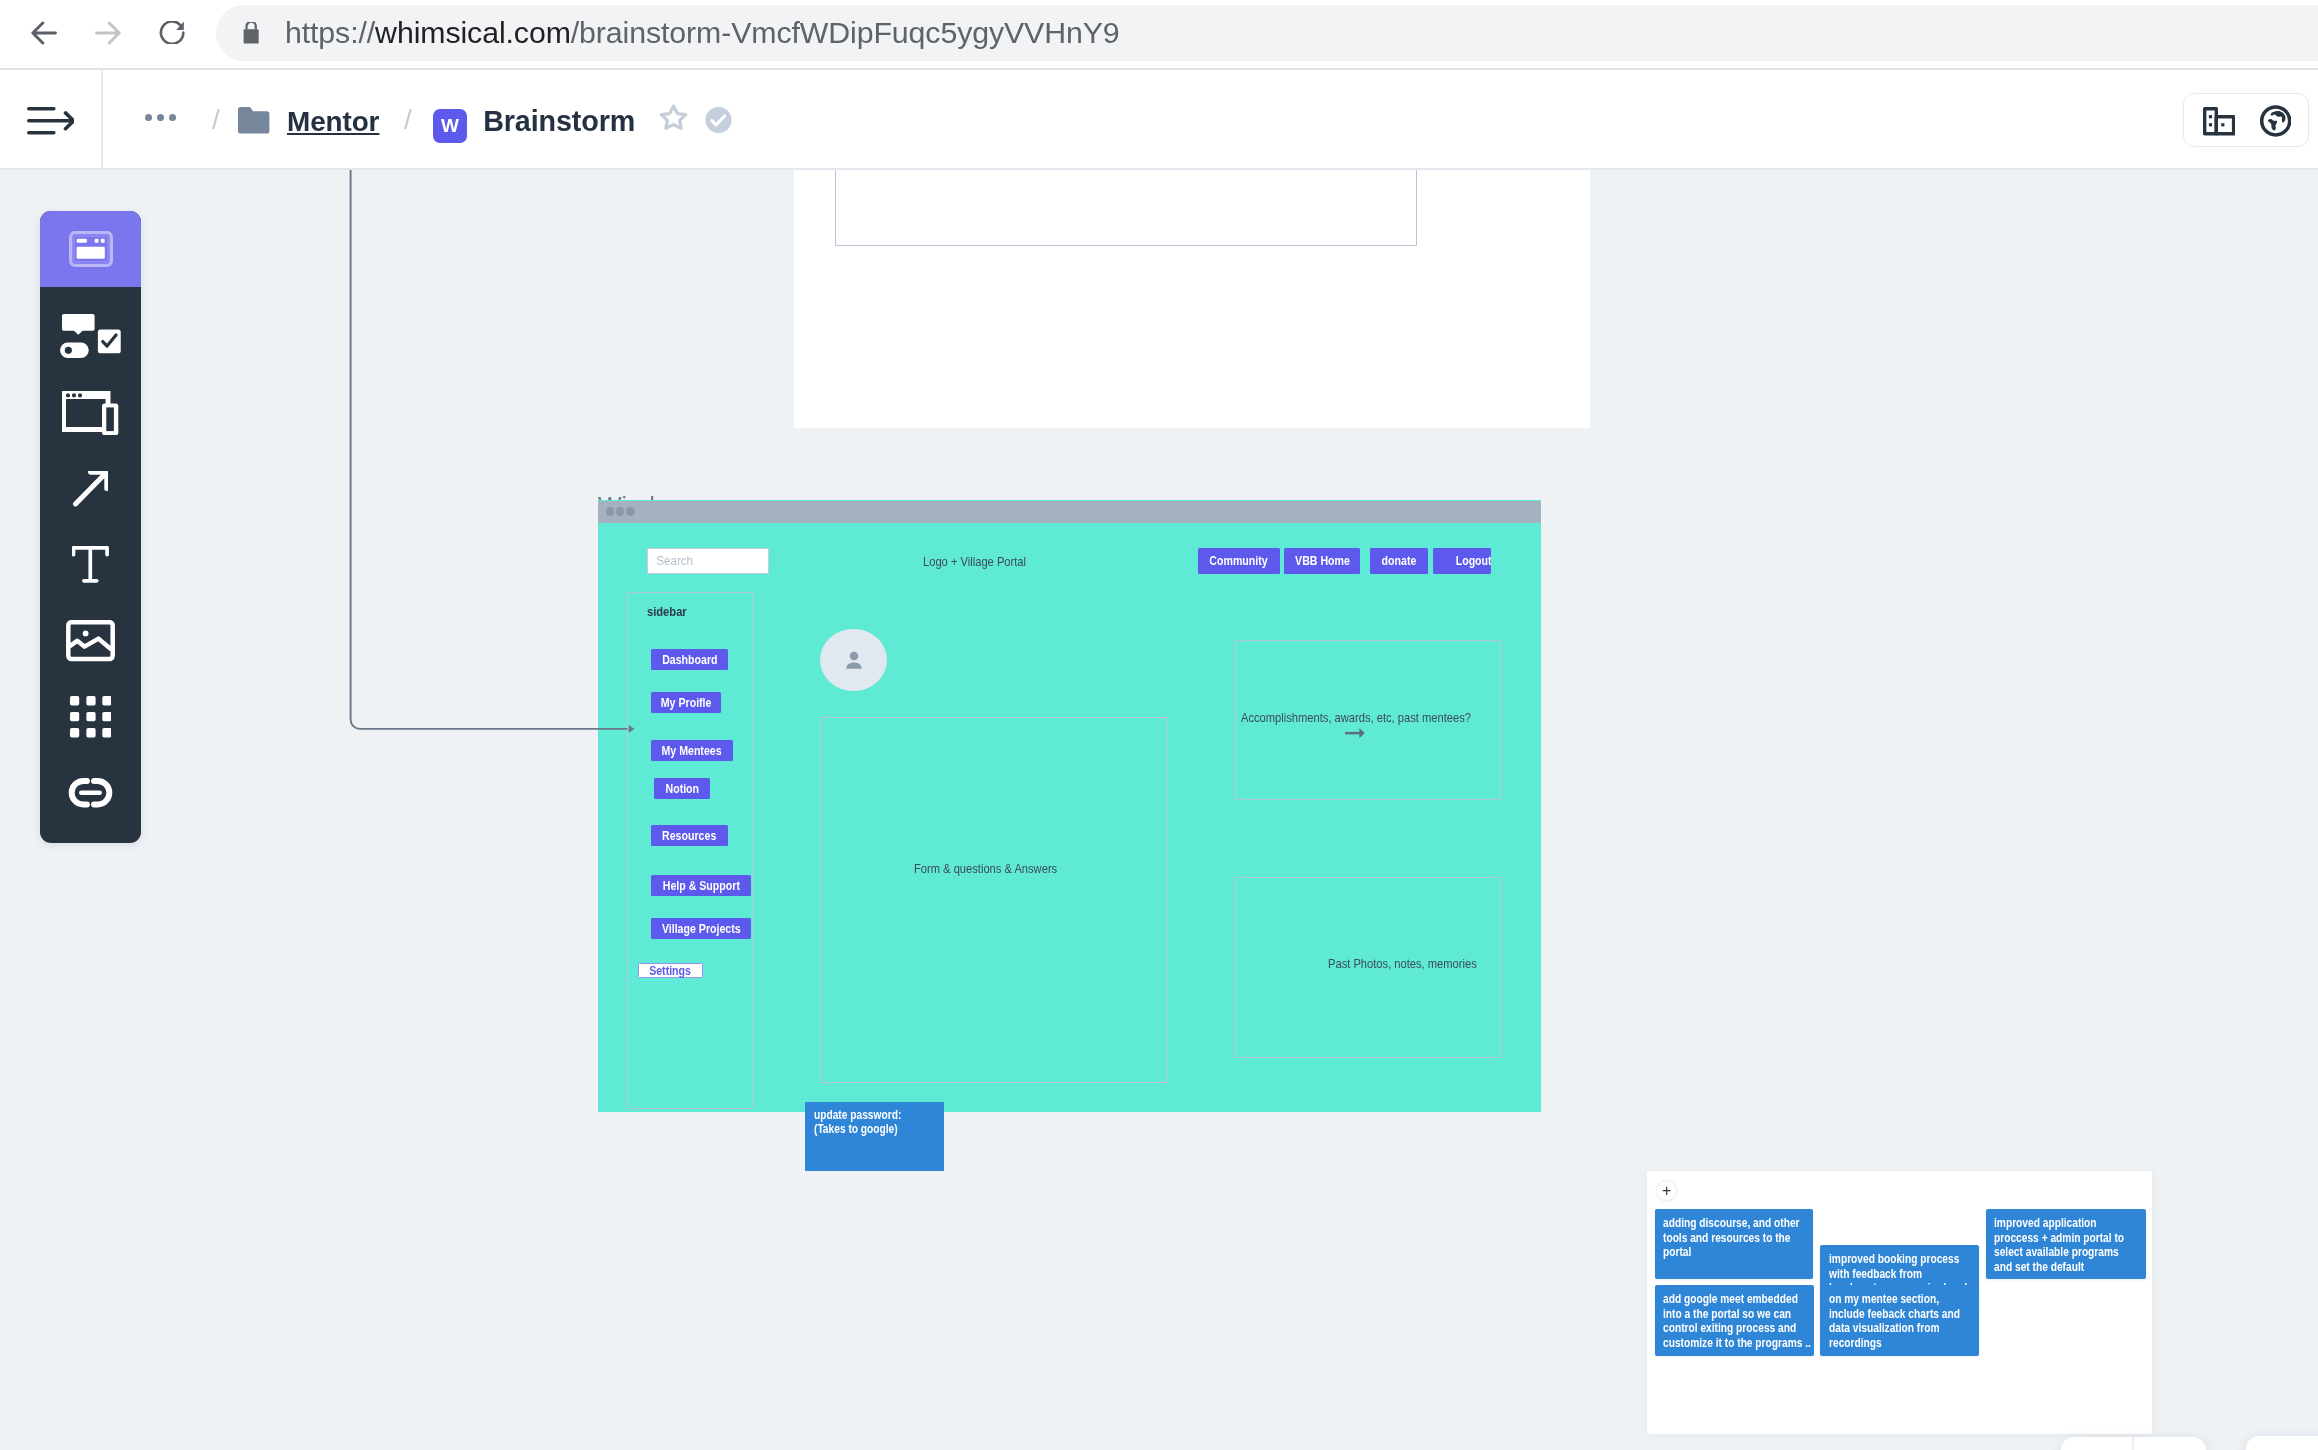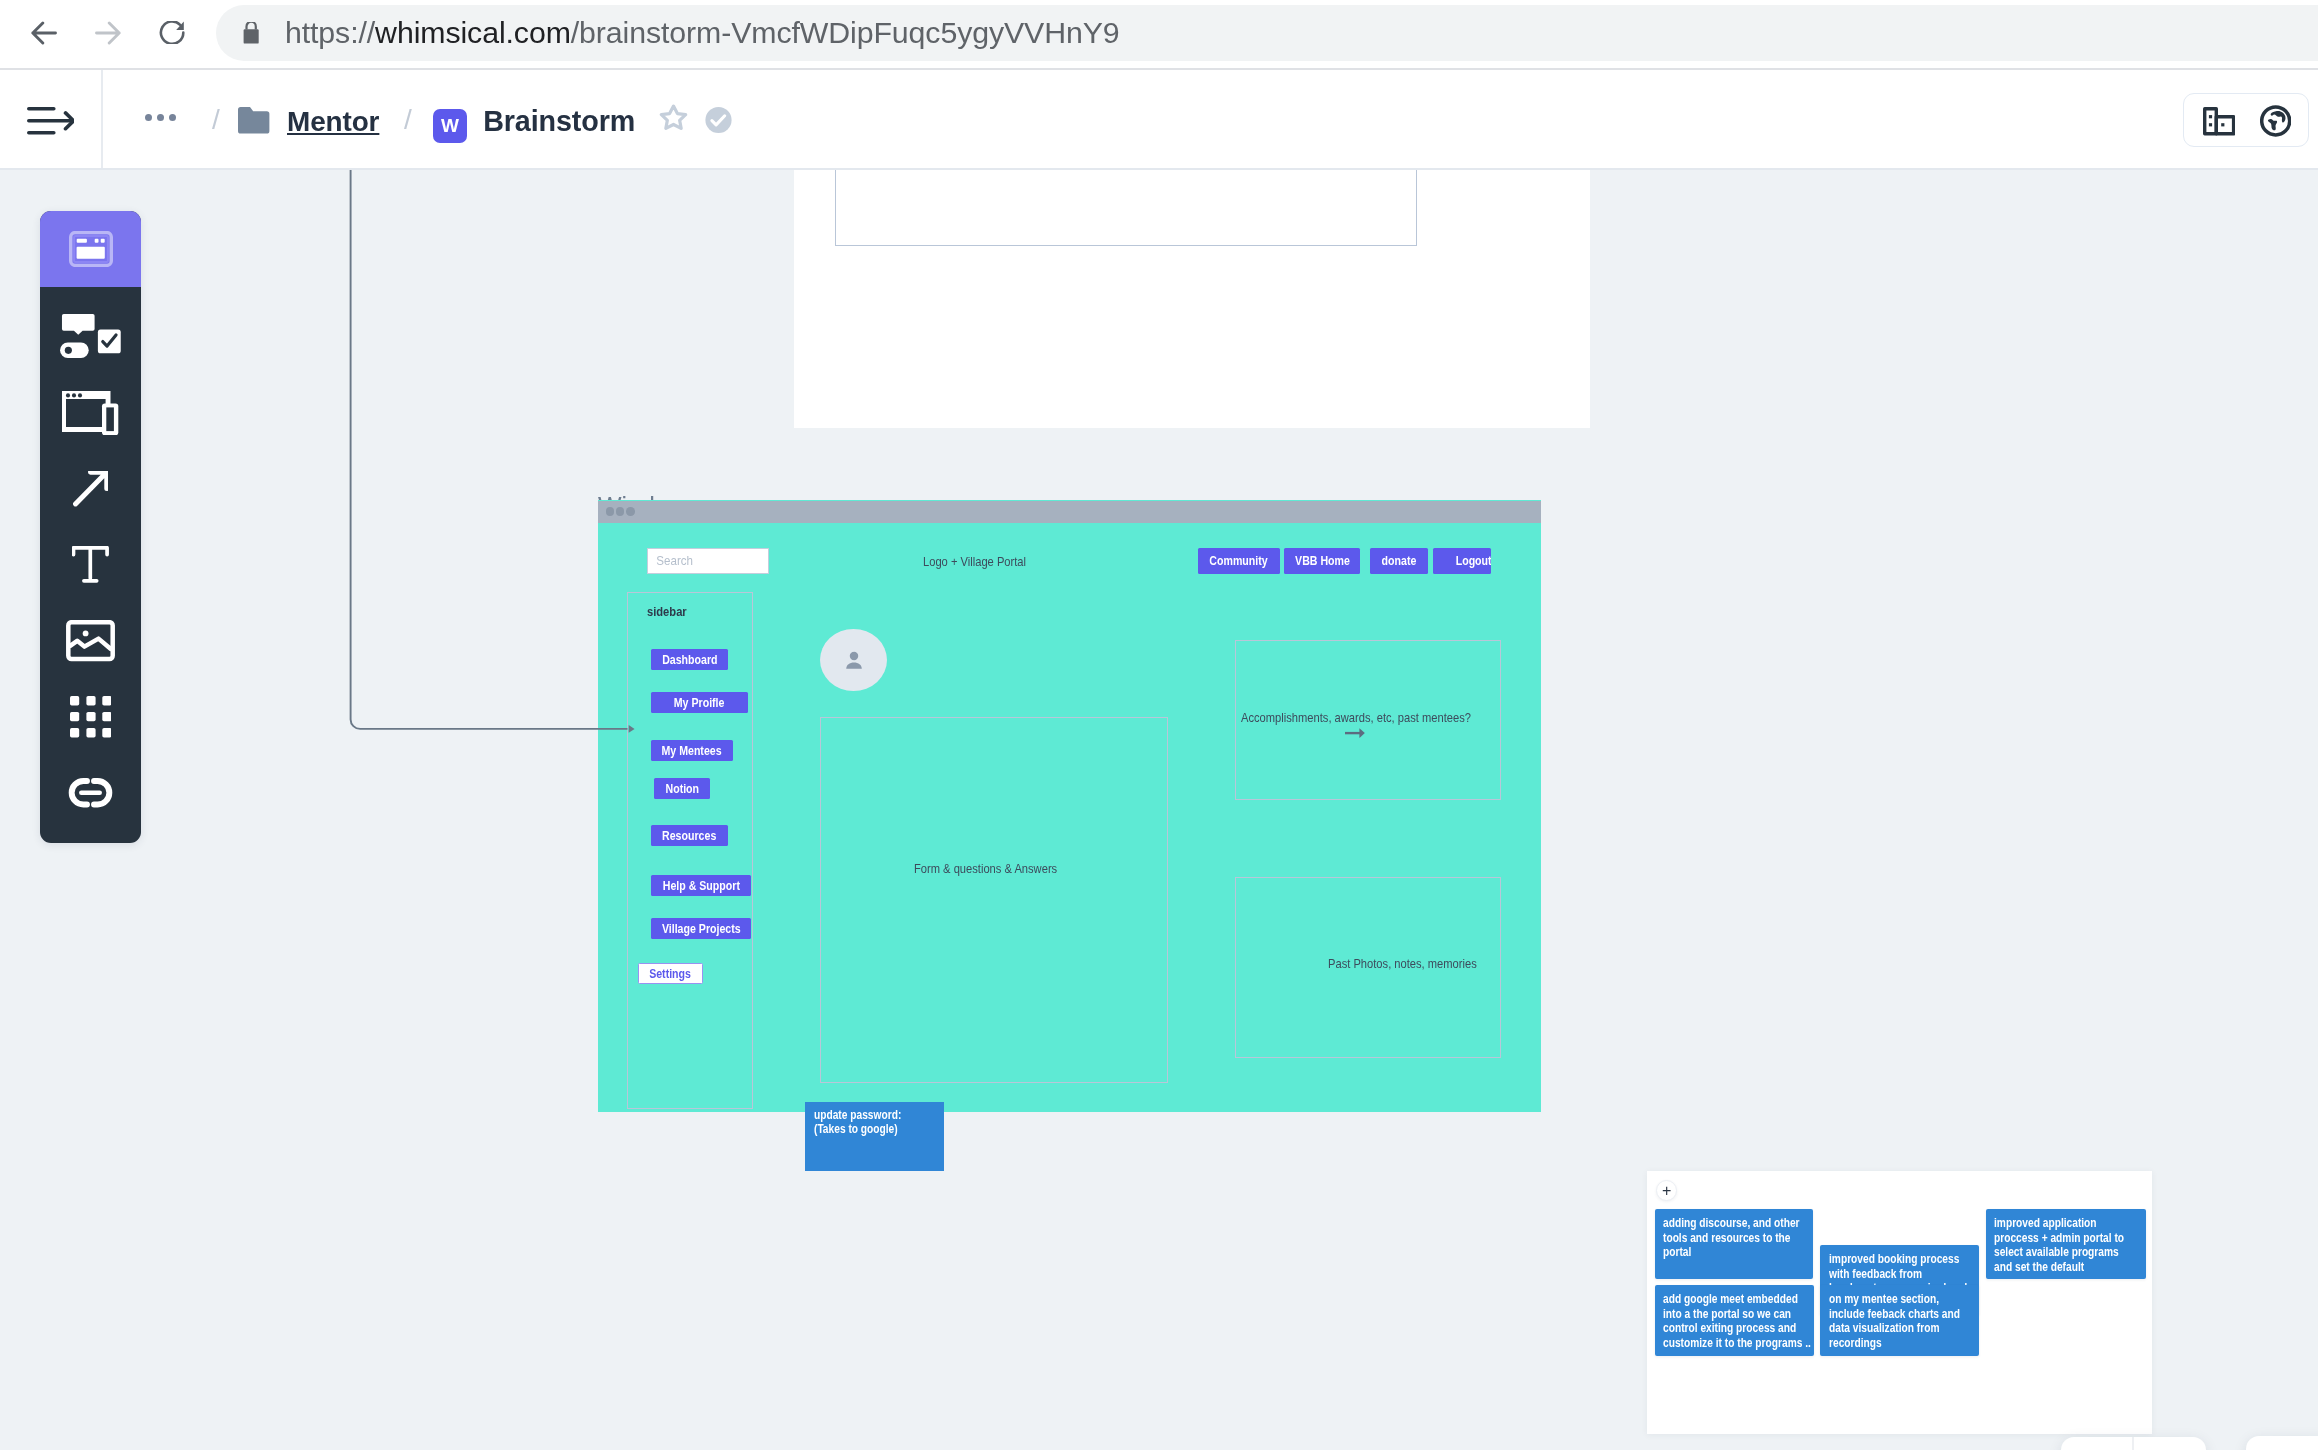--- a/index.html
+++ b/index.html
@@ -104,27 +104,27 @@
   #logo-text{left:324.5px;top:55.6px;}
   #nav-0{left:588px;top:48px;width:82px;height:26px;}
   #nav-1{left:674px;top:48px;width:76px;height:26px;}
   #nav-2{left:760px;top:48px;width:58px;height:26px;}
   #nav-3{left:823px;top:48px;width:58px;height:26px;padding-left:24px;}
 
   #sidebar-outline{left:29px;top:92px;width:126px;height:517px;}
   #sidebar-label{left:49px;top:106px;font-weight:700;color:#2e3a4b;font-size:12.4px;transform:scaleX(.90) translateZ(0);transform-origin:left center;}
 
   #sb-0{left:41px;top:149px;width:77px;height:21px;}
-  #sb-1{left:41px;top:192px;width:97px;height:21px;}
+  #sb-1{left:41px;top:192px;width:70px;height:21px;}
   #sb-2{left:41px;top:240px;width:82px;height:21px;}
   #sb-3{left:44px;top:278px;width:56px;height:21px;}
   #sb-4{left:41px;top:325px;width:77px;height:21px;}
   #sb-5{left:41px;top:375px;width:100px;height:21px;}
   #sb-6{left:41px;top:418px;width:100px;height:21px;}
-  #sb-7{left:40px;top:463px;width:65px;height:21px;}
+  #sb-7{left:40px;top:463px;width:65px;height:15px;}
 
   #avatar{left:222px;top:129px;width:67px;height:62px;}
   #form-box{left:222px;top:217px;width:348px;height:366px;}
   #form-label{left:316.2px;top:363.4px;}
 
   #acc-box{left:637px;top:140px;width:266px;height:160px;}
   #acc-label{left:643.3px;top:212.1px;}
   #acc-arrow{position:absolute;left:746.8px;top:227.9px;}
 
   #past-box{left:637px;top:377px;width:266px;height:181px;}

